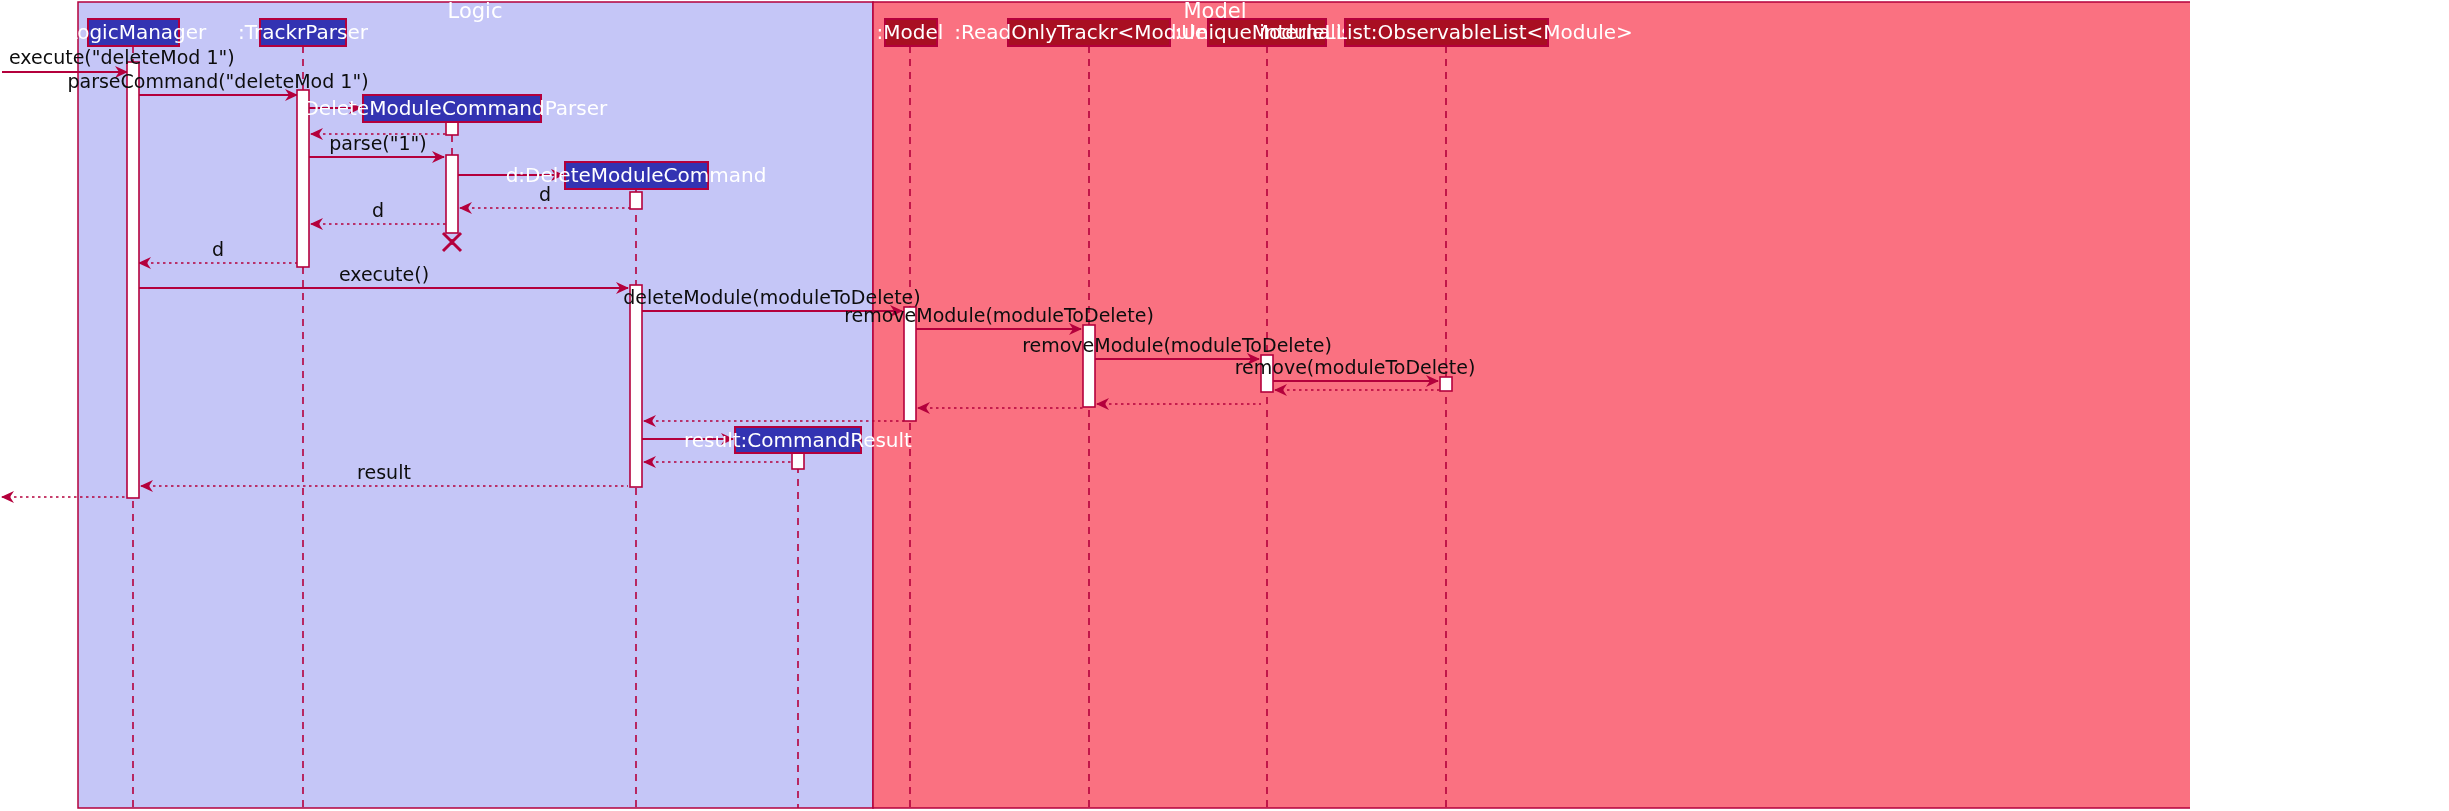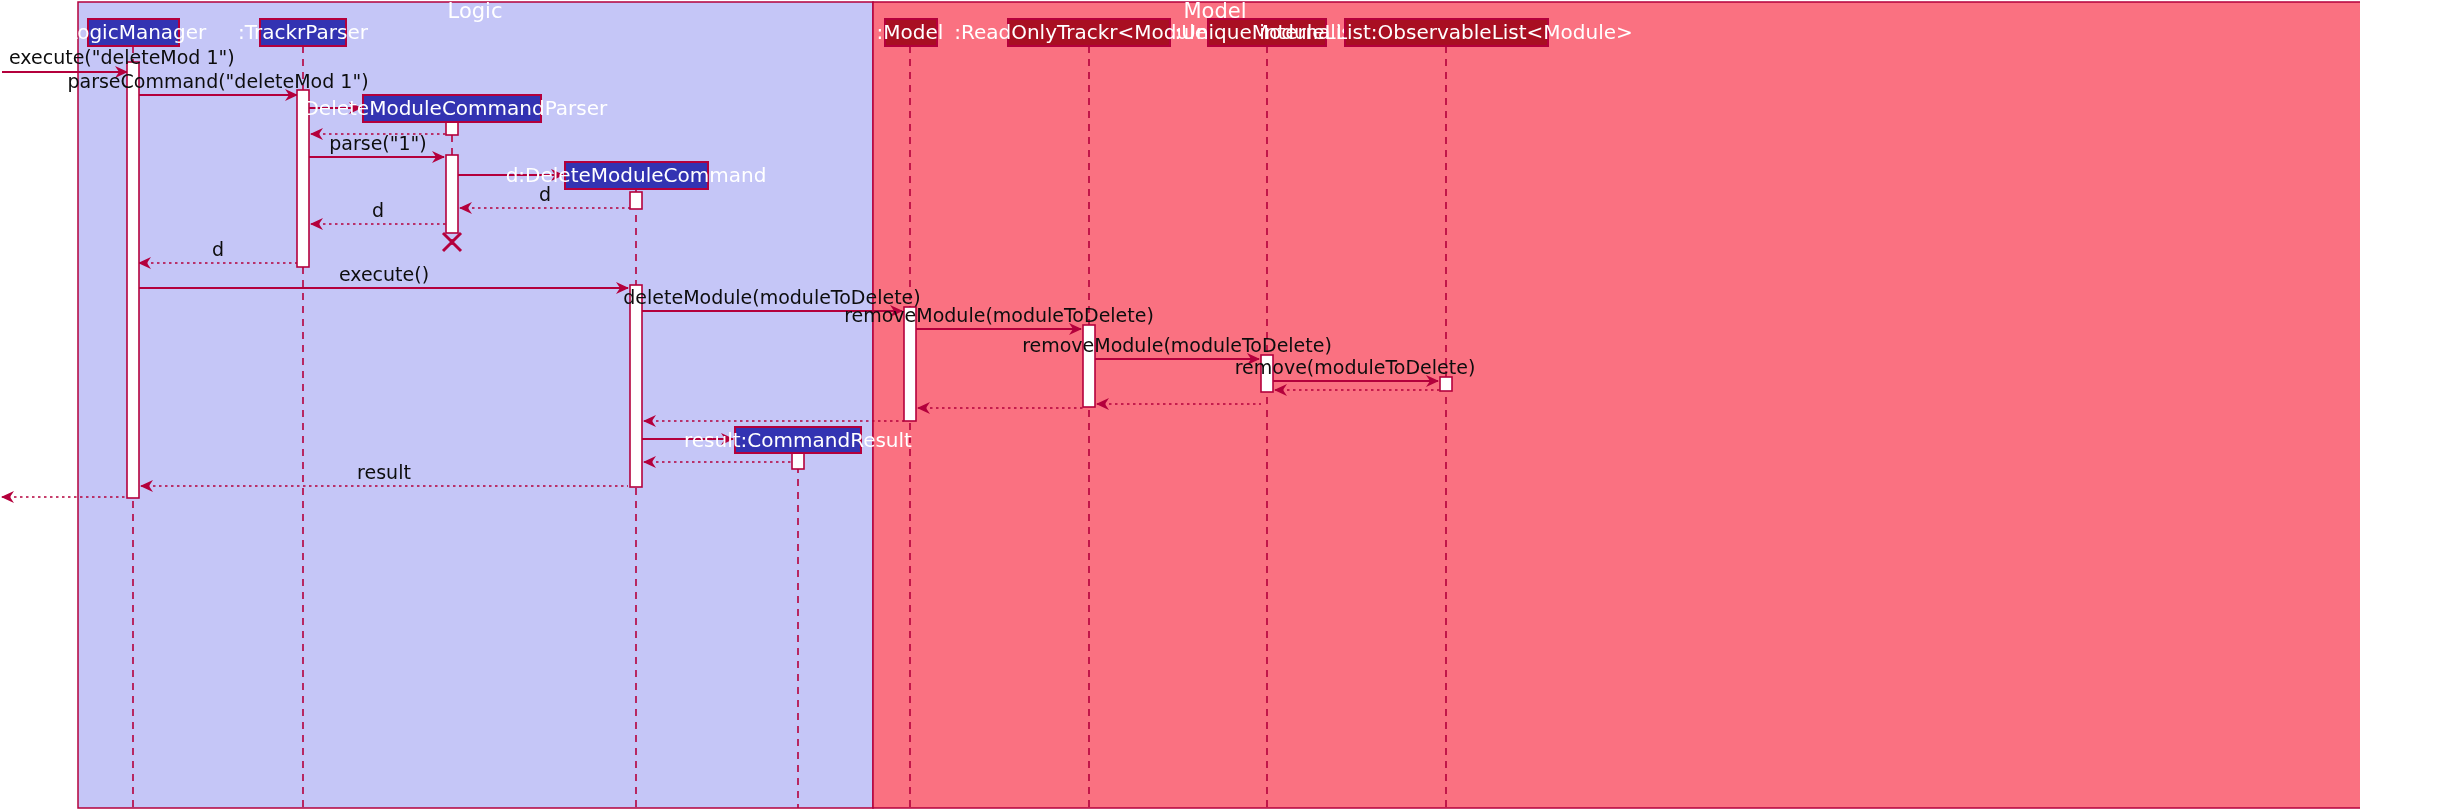--- a/index.html
+++ b/index.html
@@ -2,21 +2,21 @@
 <html><head>
 <meta charset="utf-8">
 <style>
   html, body {
     margin: 0;
     padding: 0;
     background: #ffffff;
   }
   #diagram-root {
     position: relative;
-    width: 2360px;
+    width: 2190px;
     height: 811px;
     background: #f97316;
     font-family: "DejaVu Sans", "Liberation Sans", sans-serif;
     overflow: hidden;
   }
   svg.seq-canvas {
     position: absolute;
     top: 0;
     left: 0;
     width: 2449px;

